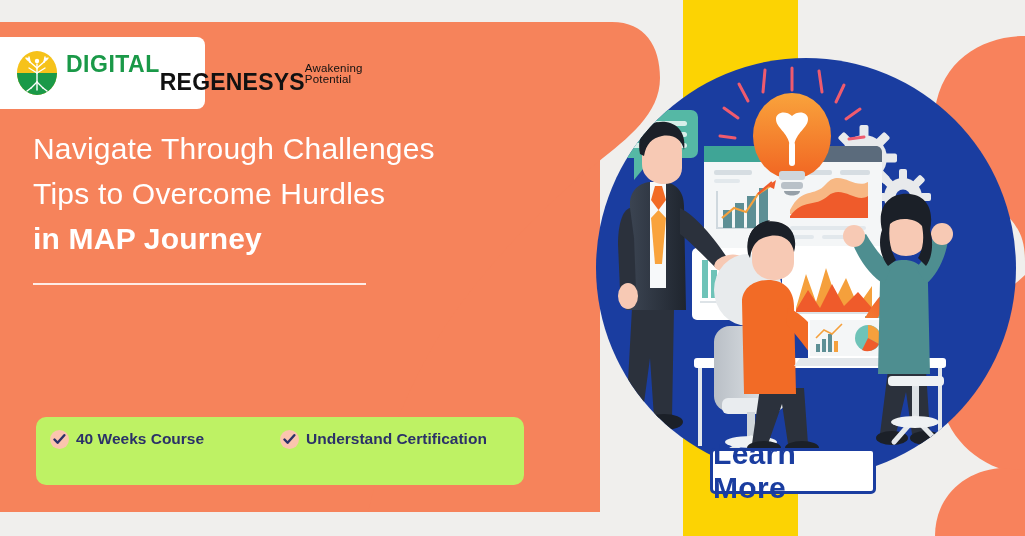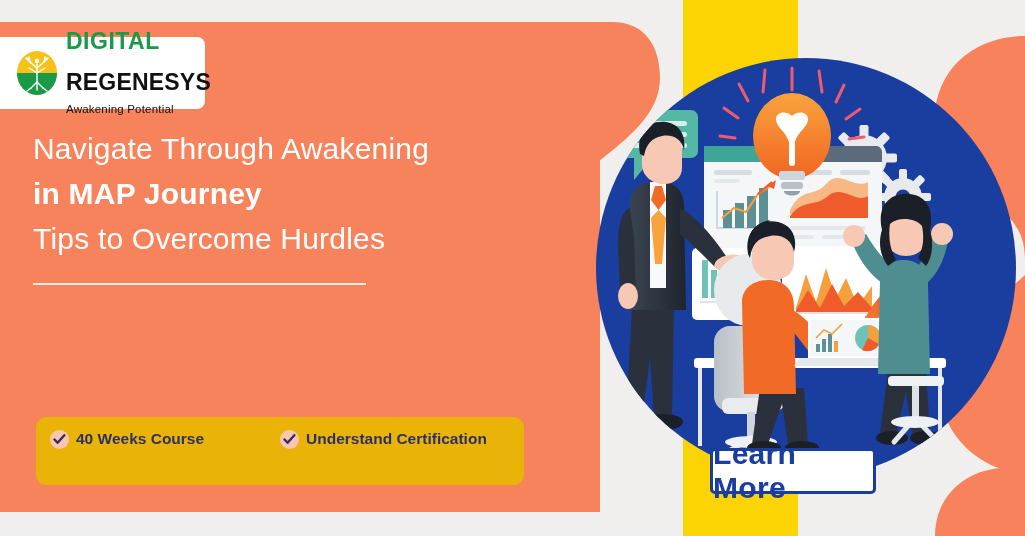--- a/index.html
+++ b/index.html
@@ -48,21 +48,21 @@
     left:0px; top:37px;
     width:205px; height:72px;
     background:#ffffff;
     border-radius:0 8px 8px 0;
     display:flex;
     align-items:center;
     padding-left:16px;
     gap:8px;
   }
   .logo-mark { width:42px; height:46px; flex:0 0 auto; }
-  .logo-text { display:flex; flex-direction:column; line-height:1; }
+  .logo-text { display:flex; flex-direction:row; line-height:1; }
   .logo-line1 {
     font-size:23px; font-weight:bold; letter-spacing:0.5px;
     color:#1a9948; font-family:"Liberation Sans", sans-serif;
   }
   .logo-line2 {
     font-size:23px; font-weight:bold; letter-spacing:0.2px;
     color:#111111; margin-top:18px;
   }
   .logo-line3 {
     font-size:11.5px; color:#111111; margin-top:10px; letter-spacing:0.2px;
@@ -97,21 +97,21 @@
     font-size:17.5px;
     font-weight:500;
     line-height:25px;
   }
 
   
   .features {
     position:absolute;
     left:36px; top:417px;
     width:488px; height:68px;
-    background:#eab308;
+    background:#bef264;
     border-radius:10px;
     padding:9px 0 0 14px;
     display:grid;
     grid-template-columns:230px 1fr;
     grid-auto-rows:26px;
     align-content:start;
   }
   .feature {
     display:flex; align-items:center; gap:7px;
     color:#2b3168; font-size:15.5px; font-weight:bold;
@@ -460,23 +460,23 @@
       <circle cx="30" cy="9" r="1.6" fill="#ffffff"></circle>
     </svg>
     <div class="logo-text">
       <span class="logo-line1">DIGITAL</span>
       <span class="logo-line2">REGENESYS</span>
       <span class="logo-line3">Awakening Potential</span>
     </div>
   </div>
 
   <div class="headline">
-    <div class="hl-line">Navigate Through Awakening</div>
+    <div class="hl-line">Navigate Through Challenges</div>
+    <div class="hl-line">Tips to Overcome Hurdles</div>
     <div class="hl-line bold">in MAP Journey</div>
-    <div class="hl-line">Tips to Overcome Hurdles</div>
   </div>
 
   <div class="divider"></div>
 
 
   <div class="features">
     <div class="feature">
       <span class="check-wrap">
         <svg width="13" height="13" viewBox="0 0 13 13">
             <path d="M1.5,6.5 L4.6,9.8 L11.3,2.2" fill="none" stroke="#2b3168" stroke-width="2.4" stroke-linecap="round" stroke-linejoin="round"></path>

